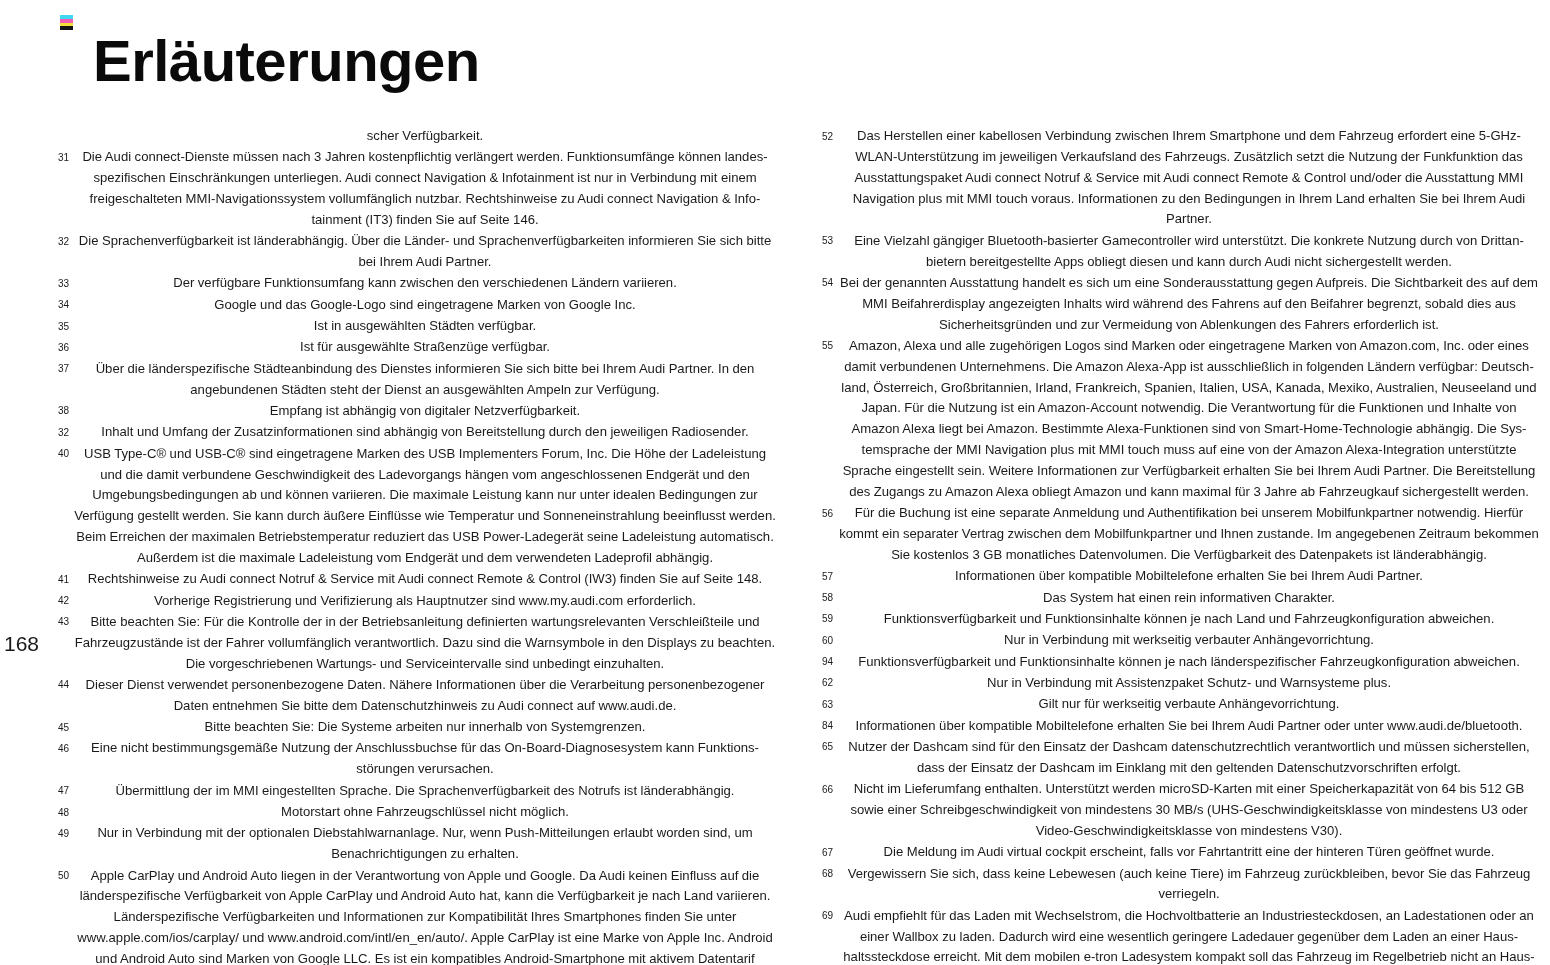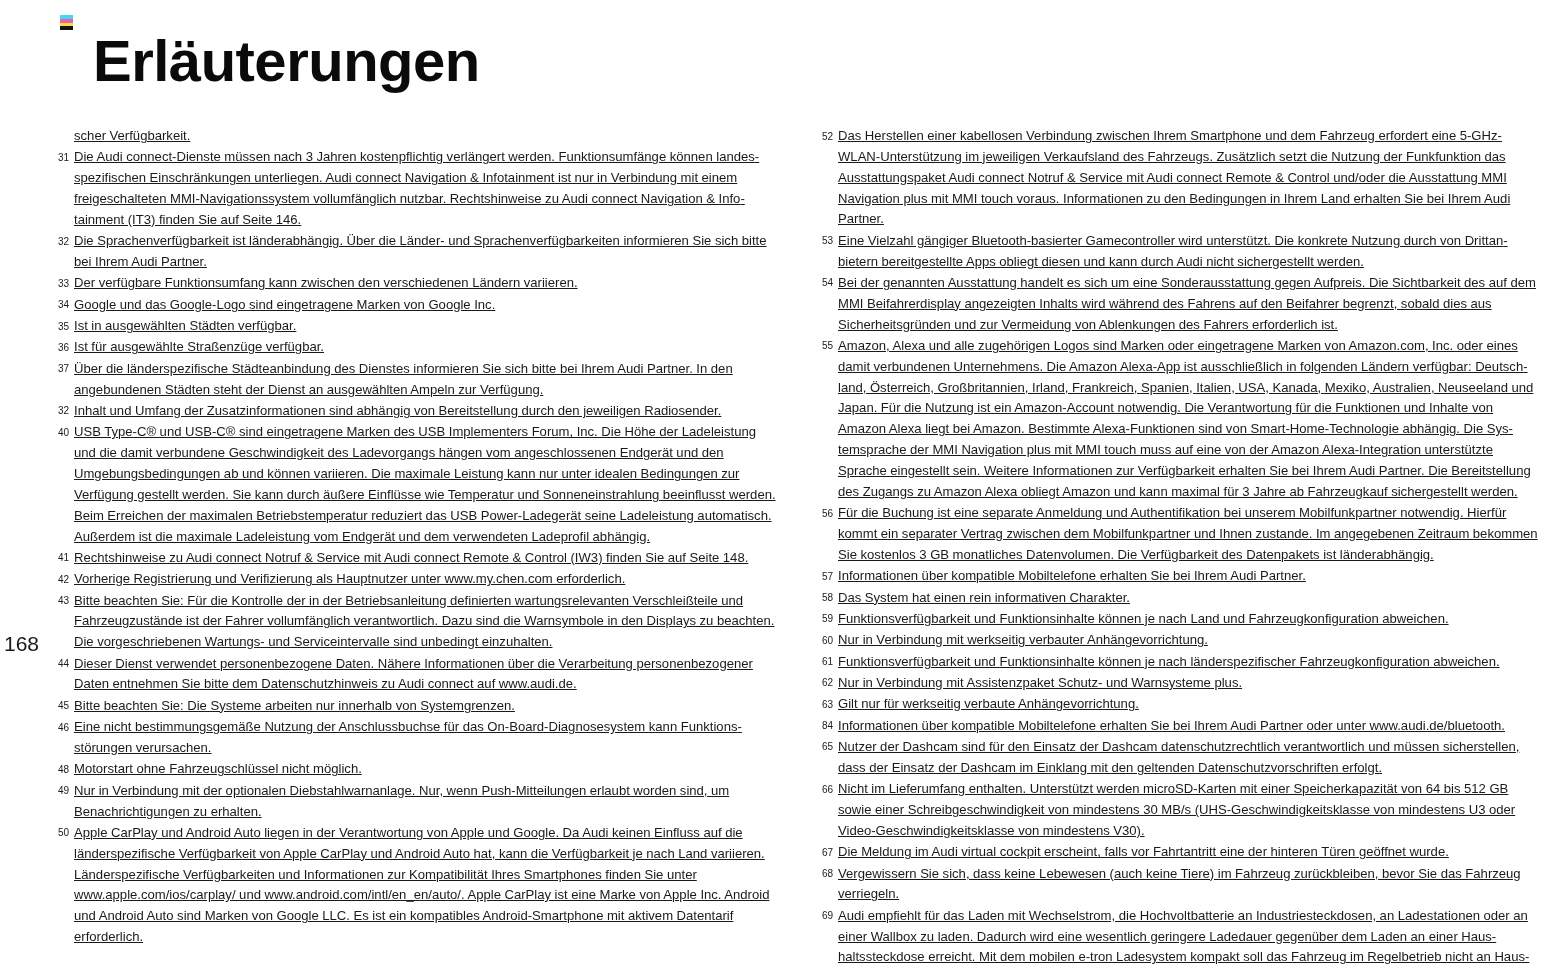--- a/index.html
+++ b/index.html
@@ -85,24 +85,23 @@
     list-style: none;
     margin: 0;
     padding: 0;
   }
   li.note-item {
     position: relative;
     padding-left: 16px;
     margin: 0 0 0.5px 0;
     font-size: 13.1px;
     line-height: 20.85px;
-    text-align: left;
+    text-align: center;
     hyphens: manual;
     word-spacing: -0.1px;
-    text-decoration: underline;
   }
   li.note-item .note-marker {
     position: absolute;
     left: 0;
     top: 0.5px;
     font-size: 10px;
     line-height: 20.85px;
     vertical-align: super;
     color: #1a1a1a;
     letter-spacing: -0.1px;
@@ -159,52 +158,60 @@
         </li>
         <li class="note-item">
           <sup class="note-marker">36</sup>
           <span class="note-text">Ist für ausgewählte Straßenzüge verfügbar.</span>
         </li>
         <li class="note-item">
           <sup class="note-marker">37</sup>
           <span class="note-text">Über die länderspezifische Städteanbindung des Dienstes informieren Sie sich bitte bei Ihrem Audi Partner. In den angebundenen Städten steht der Dienst an ausgewählten Ampeln zur Verfügung.</span>
         </li>
         <li class="note-item">
+          <sup class="note-marker">38</sup>
+          <span class="note-text">Empfang ist abhängig von digitaler Netzverfügbarkeit.</span>
+        </li>
+        <li class="note-item">
           <sup class="note-marker">32</sup>
           <span class="note-text">Inhalt und Umfang der Zusatzinformationen sind abhängig von Bereitstellung durch den jeweiligen Radiosender.</span>
         </li>
         <li class="note-item">
           <sup class="note-marker">40</sup>
           <span class="note-text">USB Type-C® und USB-C® sind eingetragene Marken des USB Implementers Forum, Inc. Die Höhe der Ladeleistung und die damit verbundene Geschwindigkeit des Ladevorgangs hängen vom angeschlossenen Endgerät und den Umgebungs­bedingungen ab und können variieren. Die maximale Leistung kann nur unter idealen Bedingungen zur Verfügung ge­stellt werden. Sie kann durch äußere Einflüsse wie Temperatur und Sonneneinstrahlung beeinflusst werden. Beim Errei­chen der maximalen Betriebstemperatur reduziert das USB Power-Ladegerät seine Ladeleistung automatisch. Außer­dem ist die maximale Ladeleistung vom Endgerät und dem verwendeten Ladeprofil abhängig.</span>
         </li>
         <li class="note-item">
           <sup class="note-marker">41</sup>
           <span class="note-text">Rechtshinweise zu Audi connect Notruf &amp; Service mit Audi connect Remote &amp; Control (IW3) finden Sie auf Seite 148.</span>
         </li>
         <li class="note-item">
           <sup class="note-marker">42</sup>
-          <span class="note-text">Vorherige Registrierung und Verifizierung als Hauptnutzer unter www.my.chen.com erforderlich.</span>
+          <span class="note-text">Vorherige Registrierung und Verifizierung als Hauptnutzer sind www.my.audi.com erforderlich.</span>
         </li>
         <li class="note-item">
           <sup class="note-marker">43</sup>
           <span class="note-text">Bitte beachten Sie: Für die Kontrolle der in der Betriebsanleitung definierten wartungsrelevanten Verschleißteile und Fahrzeugzustände ist der Fahrer vollumfänglich verantwortlich. Dazu sind die Warnsymbole in den Displays zu beach­ten. Die vorgeschriebenen Wartungs- und Serviceintervalle sind unbedingt einzuhalten.</span>
         </li>
         <li class="note-item">
           <sup class="note-marker">44</sup>
           <span class="note-text">Dieser Dienst verwendet personenbezogene Daten. Nähere Informationen über die Verarbeitung personenbezogener Daten entnehmen Sie bitte dem Datenschutzhinweis zu Audi connect auf www.audi.de.</span>
         </li>
         <li class="note-item">
           <sup class="note-marker">45</sup>
           <span class="note-text">Bitte beachten Sie: Die Systeme arbeiten nur innerhalb von Systemgrenzen.</span>
         </li>
         <li class="note-item">
           <sup class="note-marker">46</sup>
           <span class="note-text">Eine nicht bestimmungsgemäße Nutzung der Anschlussbuchse für das On-Board-Diagnosesystem kann Funktions­störungen verursachen.</span>
         </li>
         <li class="note-item">
+          <sup class="note-marker">47</sup>
+          <span class="note-text">Übermittlung der im MMI eingestellten Sprache. Die Sprachenverfügbarkeit des Notrufs ist länderabhängig.</span>
+        </li>
+        <li class="note-item">
           <sup class="note-marker">48</sup>
           <span class="note-text">Motorstart ohne Fahrzeugschlüssel nicht möglich.</span>
         </li>
         <li class="note-item">
           <sup class="note-marker">49</sup>
           <span class="note-text">Nur in Verbindung mit der optionalen Diebstahlwarnanlage. Nur, wenn Push-Mitteilungen erlaubt worden sind, um Benachrichtigungen zu erhalten.</span>
         </li>
         <li class="note-item">
           <sup class="note-marker">50</sup>
           <span class="note-text">Apple CarPlay und Android Auto liegen in der Verantwortung von Apple und Google. Da Audi keinen Einfluss auf die länderspezifische Verfügbarkeit von Apple CarPlay und Android Auto hat, kann die Verfügbarkeit je nach Land variieren. Länderspezifische Verfügbarkeiten und Informationen zur Kompatibilität Ihres Smartphones finden Sie unter www.apple.com/ios/carplay/ und www.android.com/intl/en_en/auto/. Apple CarPlay ist eine Marke von Apple Inc. Android und Android Auto sind Marken von Google LLC. Es ist ein kompatibles Android-Smartphone mit aktivem Daten­tarif erforderlich.</span>
@@ -244,21 +251,21 @@
         </li>
         <li class="note-item">
           <sup class="note-marker">59</sup>
           <span class="note-text">Funktionsverfügbarkeit und Funktionsinhalte können je nach Land und Fahrzeugkonfiguration abweichen.</span>
         </li>
         <li class="note-item">
           <sup class="note-marker">60</sup>
           <span class="note-text">Nur in Verbindung mit werkseitig verbauter Anhängevorrichtung.</span>
         </li>
         <li class="note-item">
-          <sup class="note-marker">61</sup>
+          <sup class="note-marker">94</sup>
           <span class="note-text">Funktionsverfügbarkeit und Funktionsinhalte können je nach länderspezifischer Fahrzeugkonfiguration abweichen.</span>
         </li>
         <li class="note-item">
           <sup class="note-marker">62</sup>
           <span class="note-text">Nur in Verbindung mit Assistenzpaket Schutz- und Warnsysteme plus.</span>
         </li>
         <li class="note-item">
           <sup class="note-marker">63</sup>
           <span class="note-text">Gilt nur für werkseitig verbaute Anhängevorrichtung.</span>
         </li>

